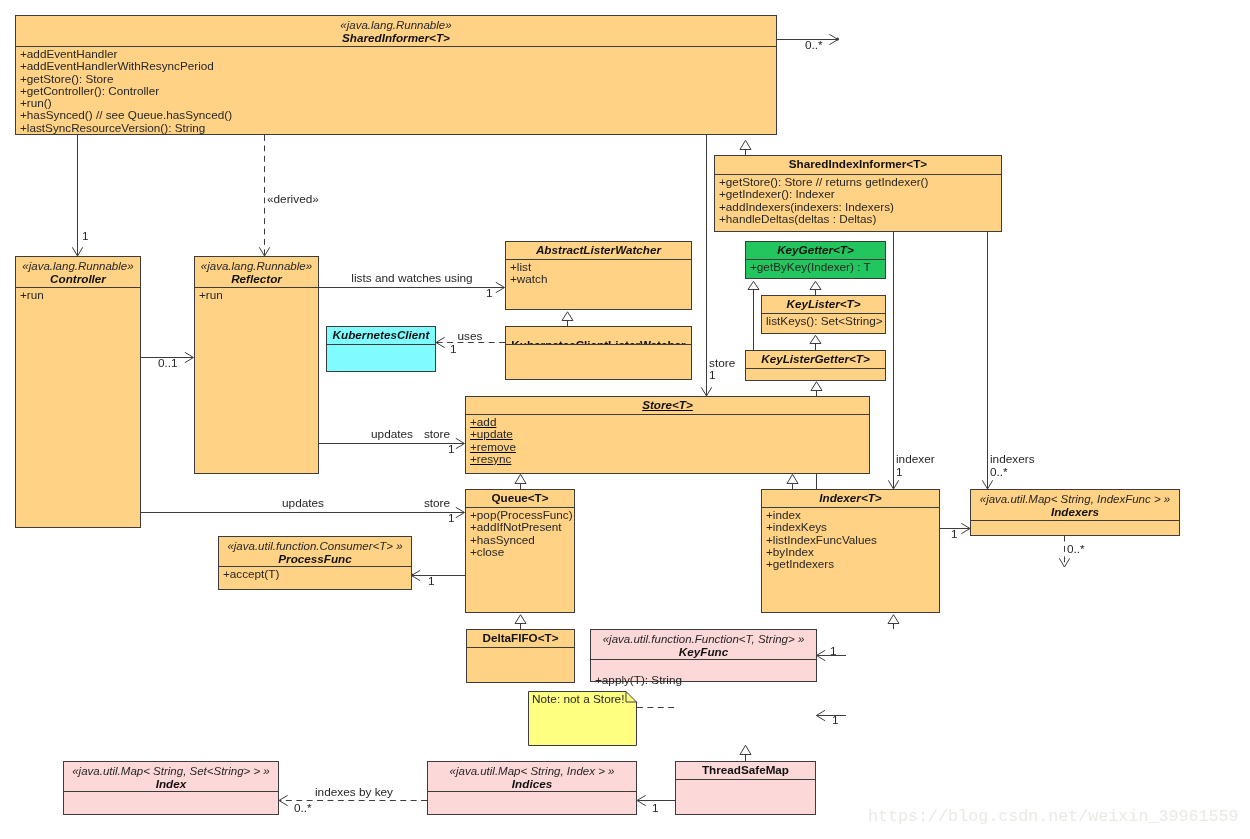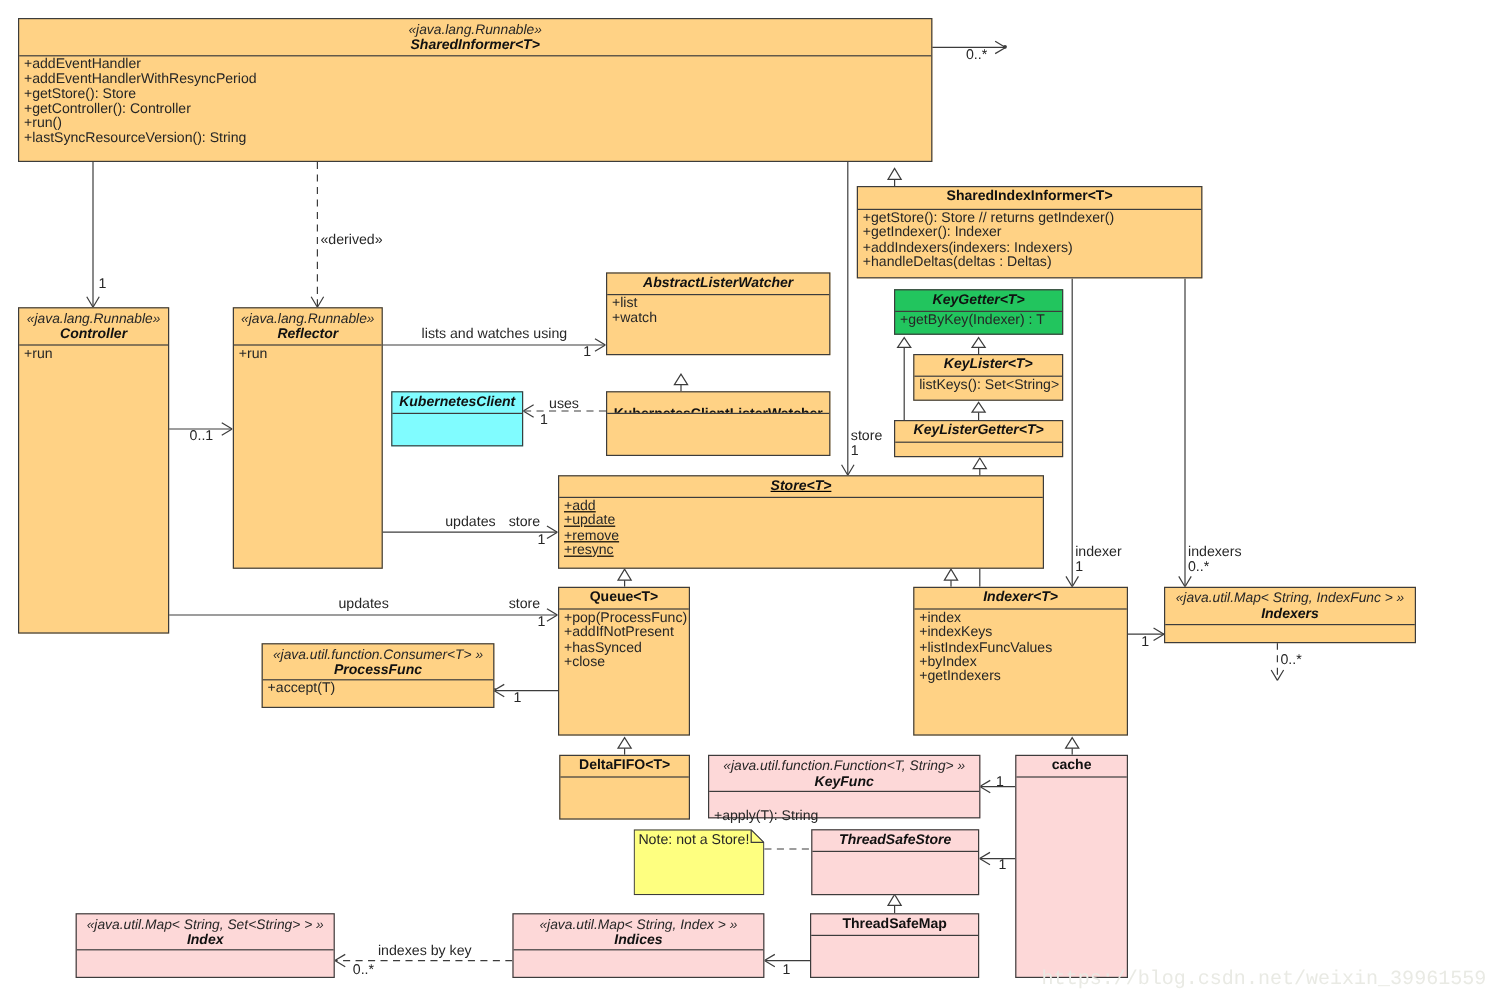--- a/index.html
+++ b/index.html
@@ -94,20 +94,21 @@
       <div class="hdr" style="height:30px;padding-top:4.0px;">
         <span class="st">«java.lang.Runnable»</span>
         <span class="nm it">SharedInformer&lt;T&gt;</span>
       </div>
       <div class="body" style="height:88px;padding-top:1.0px;">
         <span class="mem">+addEventHandler</span>
         <span class="mem">+addEventHandlerWithResyncPeriod</span>
         <span class="mem">+getStore(): Store</span>
         <span class="mem">+getController(): Controller</span>
         <span class="mem">+run()</span>
+        <span class="mem">+hasSynced() // see Queue.hasSynced()</span>
         <span class="mem">+lastSyncResourceVersion(): String</span>
       </div>
     </div>
 <div class="cls" style="left:714px;top:155px;width:288px;height:77px;background:#FFD285;">
       <div class="hdr" style="height:18px;padding-top:2.0px;">
         <span class="nm">SharedIndexInformer&lt;T&gt;</span>
       </div>
       <div class="body" style="height:57px;padding-top:1.0px;">
         <span class="mem">+getStore(): Store // returns getIndexer()</span>
         <span class="mem">+getIndexer(): Indexer</span>
@@ -126,21 +127,21 @@
     </div>
 <div class="cls" style="left:194px;top:256px;width:125px;height:218px;background:#FFD285;">
       <div class="hdr" style="height:30px;padding-top:4.0px;">
         <span class="st">«java.lang.Runnable»</span>
         <span class="nm it">Reflector</span>
       </div>
       <div class="body" style="height:186px;padding-top:1.0px;">
         <span class="mem">+run</span>
       </div>
     </div>
-<div class="cls" style="left:505px;top:227px;width:187px;height:69px;background:#FFD285;">
+<div class="cls" style="left:505px;top:241px;width:187px;height:69px;background:#FFD285;">
       <div class="hdr" style="height:17px;padding-top:2.0px;">
         <span class="nm it">AbstractListerWatcher</span>
       </div>
       <div class="body" style="height:50px;padding-top:1.0px;">
         <span class="mem">+list</span>
         <span class="mem">+watch</span>
       </div>
     </div>
 <div class="cls" style="left:326px;top:326px;width:110px;height:46px;background:#80FCFF;">
       <div class="hdr" style="height:17px;padding-top:2.0px;">
@@ -233,32 +234,20 @@
       <div class="body" style="height:35px;padding-top:1.0px;"></div>
     </div>
 <div class="cls" style="left:590px;top:629px;width:227px;height:53px;background:#FDD8D8;">
       <div class="hdr" style="height:29px;padding-top:4.0px;">
         <span class="st">«java.util.function.Function&lt;T, String&gt; »</span>
         <span class="nm it">KeyFunc</span>
       </div>
       <div class="body" style="height:22px;padding-top:14px;">
         <span class="mem">+apply(T): String</span>
       </div>
-    </div>
-<div class="cls" style="left:846px;top:629px;width:94px;height:186px;background:#FDD8D8;">
-      <div class="hdr" style="height:17px;padding-top:2.0px;">
-        <span class="nm">cache</span>
-      </div>
-      <div class="body" style="height:167px;padding-top:1.0px;"></div>
-    </div>
-<div class="cls" style="left:676px;top:691px;width:140px;height:55px;background:#FDD8D8;">
-      <div class="hdr" style="height:17px;padding-top:2.0px;">
-        <span class="nm it">ThreadSafeStore</span>
-      </div>
-      <div class="body" style="height:36px;padding-top:1.0px;"></div>
     </div>
 <div class="cls" style="left:675px;top:761px;width:141px;height:54px;background:#FDD8D8;">
       <div class="hdr" style="height:17px;padding-top:2.0px;">
         <span class="nm">ThreadSafeMap</span>
       </div>
       <div class="body" style="height:35px;padding-top:1.0px;"></div>
     </div>
 <div class="cls" style="left:63px;top:761px;width:216px;height:54px;background:#FDD8D8;">
       <div class="hdr" style="height:29px;padding-top:4.0px;">
         <span class="st">«java.util.Map&lt; String, Set&lt;String&gt; &gt; »</span>

